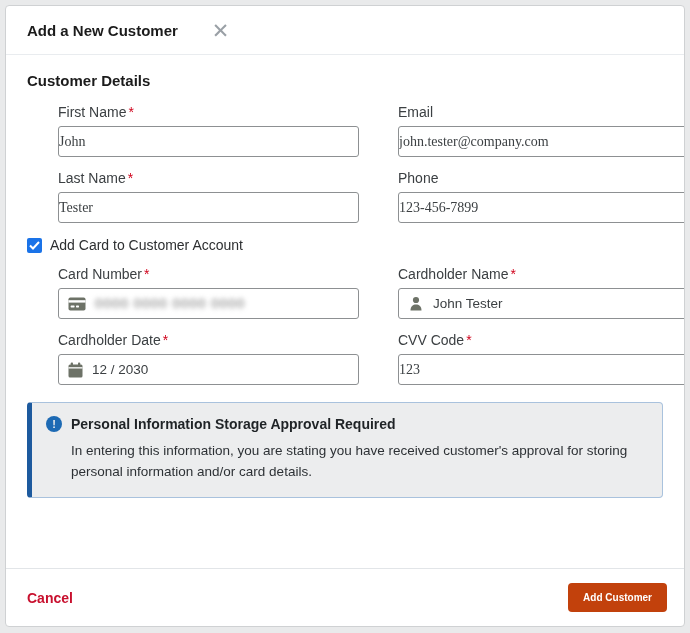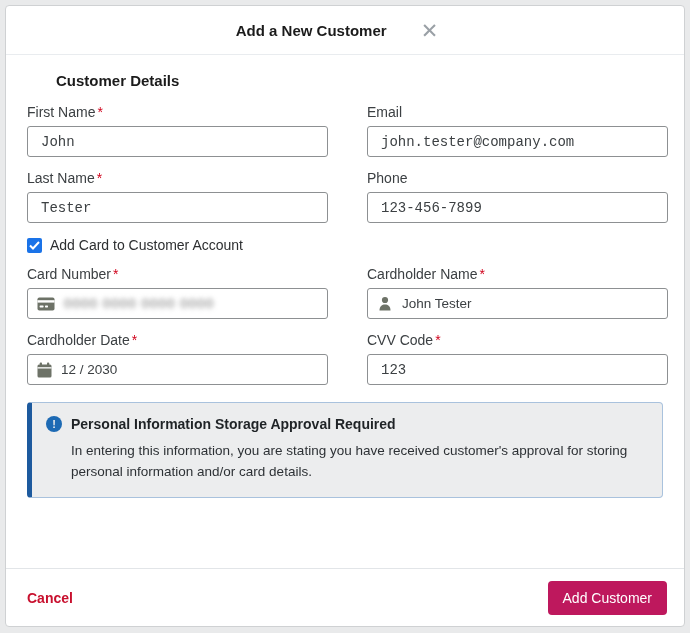--- a/index.html
+++ b/index.html
@@ -16,22 +16,22 @@
     border: 1px solid #cfd1d3;
     border-radius: 4px;
     display: flex;
     flex-direction: column;
     overflow: hidden;
   }
   
   .modal-header {
     display: flex;
     align-items: center;
-    justify-content: center;
-    padding: 14px 20px 13px 6px;
+    justify-content: flex-start;
+    padding: 14px 20px 13px 21px;
     border-bottom: 1px solid #e9ecef;
     gap: 32px;
   }
   .modal-title {
     font-size: 15px;
     font-weight: bold;
     color: #1b1b1b;
   }
   .close-btn {
     background: none;
@@ -46,47 +46,47 @@
   
   .modal-body {
     flex: 1;
     padding: 17px 21px 0 21px;
   }
   .section-heading {
     font-size: 15px;
     font-weight: bold;
     color: #1b1b1b;
     margin-bottom: 15px;
-    margin-left: 29px;
   }
   .field-grid {
     display: grid;
     grid-template-columns: 301px 301px;
     column-gap: 39px;
     row-gap: 13px;
+    margin-left: 31px;
   }
   .field label {
     display: block;
     font-size: 14px;
     color: #3c4043;
     margin-bottom: 6px;
   }
   .required-star { color: #d0021b; margin-left: 2px; }
   .text-input, .input-box {
     width: 100%;
     height: 31px;
     border: 1px solid #8d9092;
     border-radius: 3px;
     background: #fff;
     font-size: 14px;
     color: #3c4043;
   }
   .text-input {
-    padding: 0 13px;
-    font-family: Liberation Mono, monospace;
+    padding: 0 0;
+    font-family: Liberation Serif, serif;
   }
   .input-box {
     display: flex;
     align-items: center;
     padding: 0 9px;
     gap: 9px;
   }
   .input-box .bare-input {
     border: none;
     outline: none;
@@ -168,26 +168,26 @@
   .cancel-link {
     background: none;
     border: none;
     color: #c8102e;
     font-size: 14px;
     font-weight: bold;
     cursor: pointer;
     font-family: "Liberation Sans", sans-serif;
   }
   .submit-btn {
-    background: #be185d;
+    background: #c2410c;
     border: none;
     border-radius: 4px;
     color: #ffffff;
-    font-size: 14px;
-    font-weight: normal;
+    font-size: 10px;
+    font-weight: bold;
     padding: 9px 15px;
     cursor: pointer;
     font-family: "Liberation Sans", sans-serif;
   }
 </style>
 </head>
 <body>
 
 <div class="modal">
 

